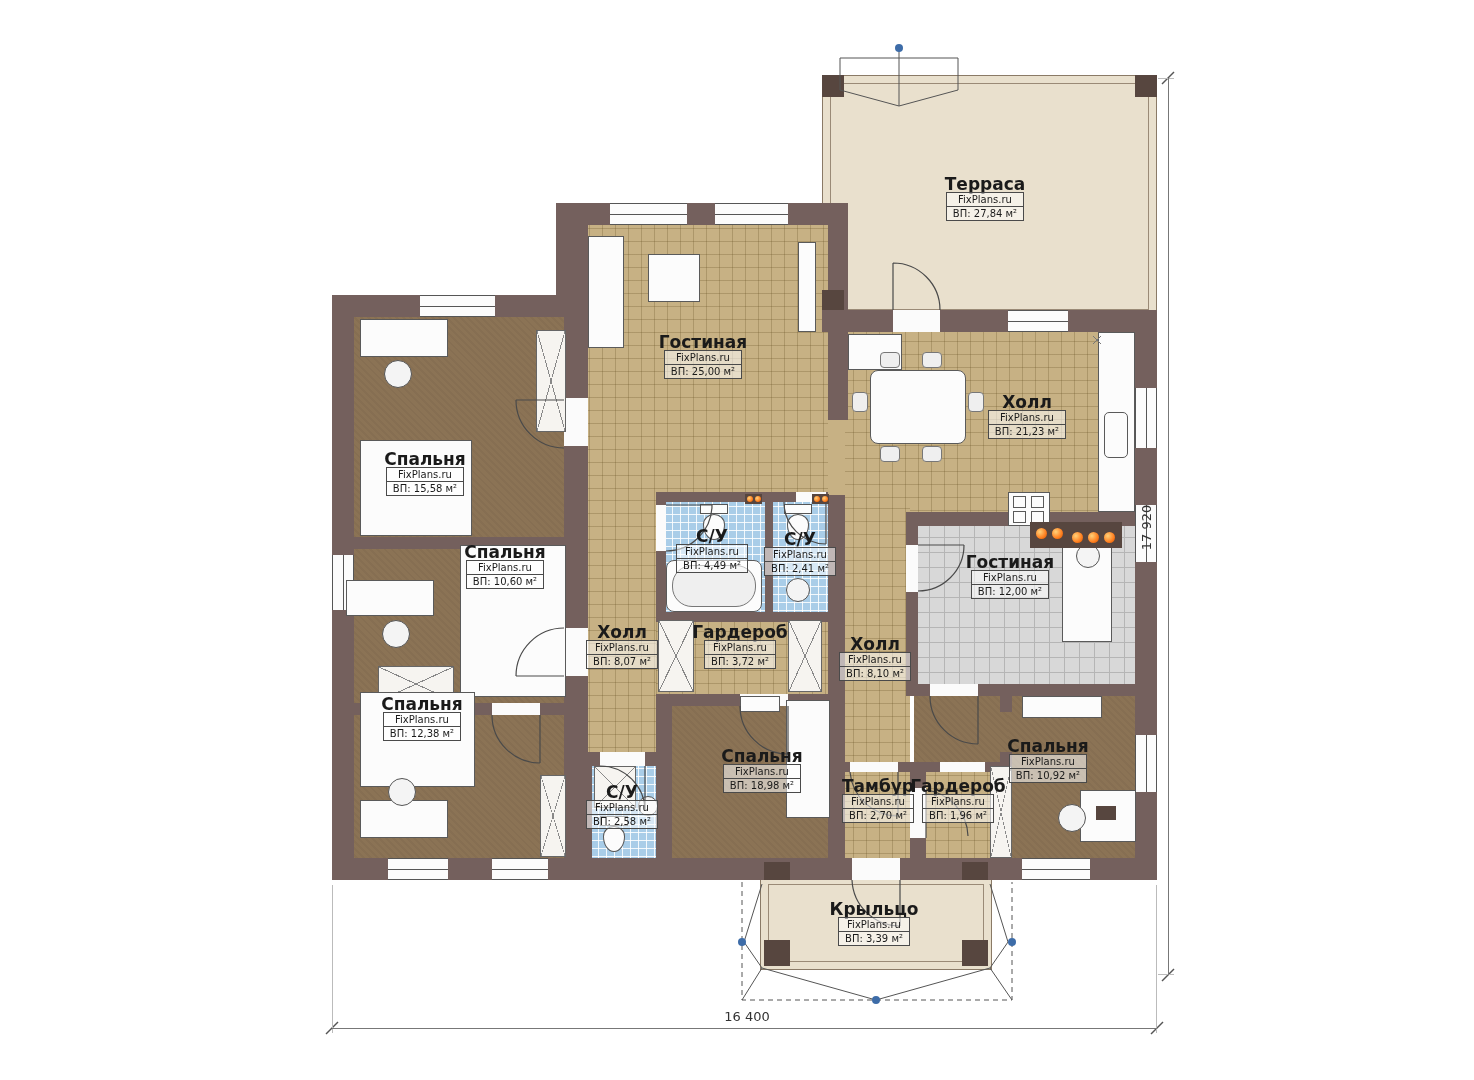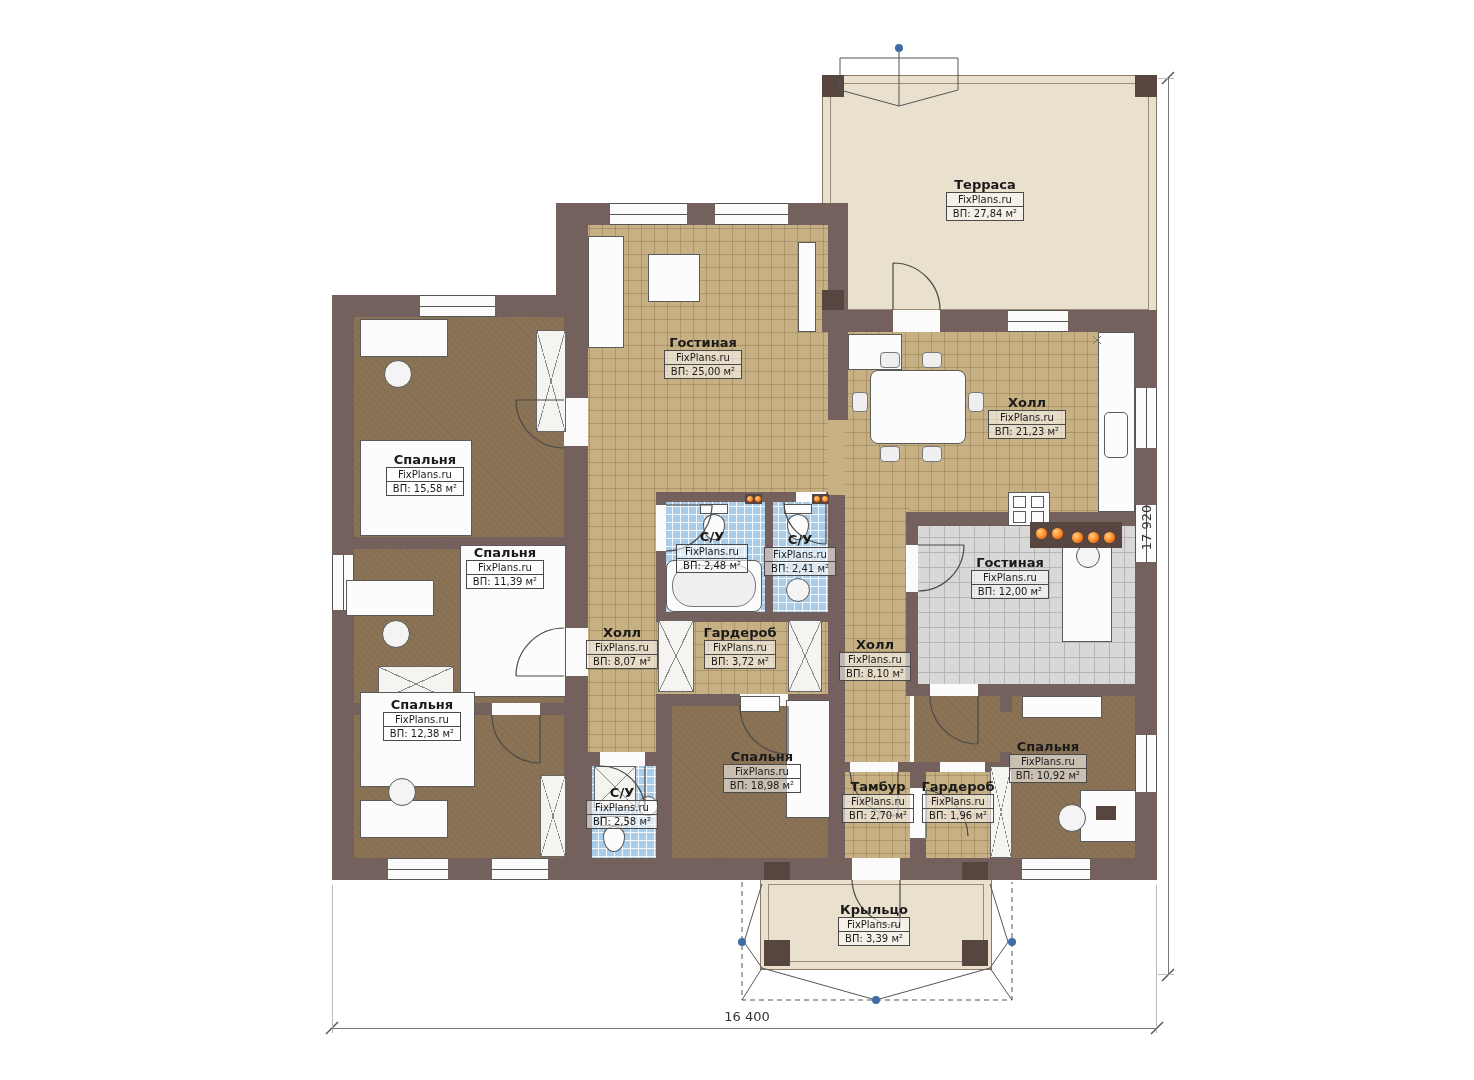--- a/index.html
+++ b/index.html
@@ -36,21 +36,21 @@
   .chair{position:absolute;background:#f4f4f4;border:1px solid #555;border-radius:50%;box-sizing:border-box;}
   .xbox{position:absolute;background-color:#f6f4f0;border:1px solid #666;box-sizing:border-box;
         background-image:linear-gradient(to top right,transparent 49.2%,#888 49.2%,#888 50.8%,transparent 50.8%),
                          linear-gradient(to bottom right,transparent 49.2%,#888 49.2%,#888 50.8%,transparent 50.8%);}
   .wc-tank{position:absolute;background:#fcfcfc;border:1px solid #555;box-sizing:border-box;}
   .wc-bowl{position:absolute;background:#fcfcfc;border:1px solid #555;border-radius:50% 50% 50% 50%/40% 40% 60% 60%;box-sizing:border-box;}
   .dark{position:absolute;background:#57463f;box-sizing:border-box;}
   .dot-orange{position:absolute;border-radius:50%;background:radial-gradient(circle at 35% 35%,#ffd27a,#ff7f1f 60%,#c94f00);}
   
   .rlabel{position:absolute;text-align:center;z-index:30;}
-  .rname{font-weight:bold;font-size:13px;line-height:13px;white-space:nowrap;}
+  .rname{font-weight:bold;font-size:17px;line-height:13px;white-space:nowrap;}
   .rbox{display:inline-block;border:1px solid #4a4a4a;background:rgba(255,255,255,.55);margin-top:1px;}
   .rbrand{font-size:10px;line-height:13px;padding:0 6px;white-space:nowrap;}
   .rarea{font-size:10px;line-height:13px;padding:0 6px;border-top:1px solid #4a4a4a;white-space:nowrap;}
   .dimtext{position:absolute;font-size:13px;color:#333;z-index:40;white-space:nowrap;}
   .dimline{position:absolute;background:#777;z-index:39;}
   .extline{position:absolute;background:#bbb;z-index:38;}
   svg.overlay{position:absolute;left:0;top:0;z-index:25;pointer-events:none;}
 </style>
 </head>
 <body>
@@ -304,28 +304,28 @@
     <div class="rname">Спальня</div>
     <div class="rbox">
       <div class="rbrand">FixPlans.ru</div>
       <div class="rarea">ВП: 15,58 м²</div>
     </div>
   </div>
   <div class="rlabel" style="left:445px;top:546px;width:120px;">
     <div class="rname">Спальня</div>
     <div class="rbox">
       <div class="rbrand">FixPlans.ru</div>
-      <div class="rarea">ВП: 11,39 м²</div>
+      <div class="rarea">ВП: 10,60 м²</div>
     </div>
   </div>
   <div class="rlabel" style="left:652px;top:530px;width:120px;">
     <div class="rname">С/У</div>
     <div class="rbox">
       <div class="rbrand">FixPlans.ru</div>
-      <div class="rarea">ВП: 2,48 м²</div>
+      <div class="rarea">ВП: 4,49 м²</div>
     </div>
   </div>
   <div class="rlabel" style="left:740px;top:533px;width:120px;">
     <div class="rname">С/У</div>
     <div class="rbox">
       <div class="rbrand">FixPlans.ru</div>
       <div class="rarea">ВП: 2,41 м²</div>
     </div>
   </div>
   <div class="rlabel" style="left:562px;top:626px;width:120px;">

